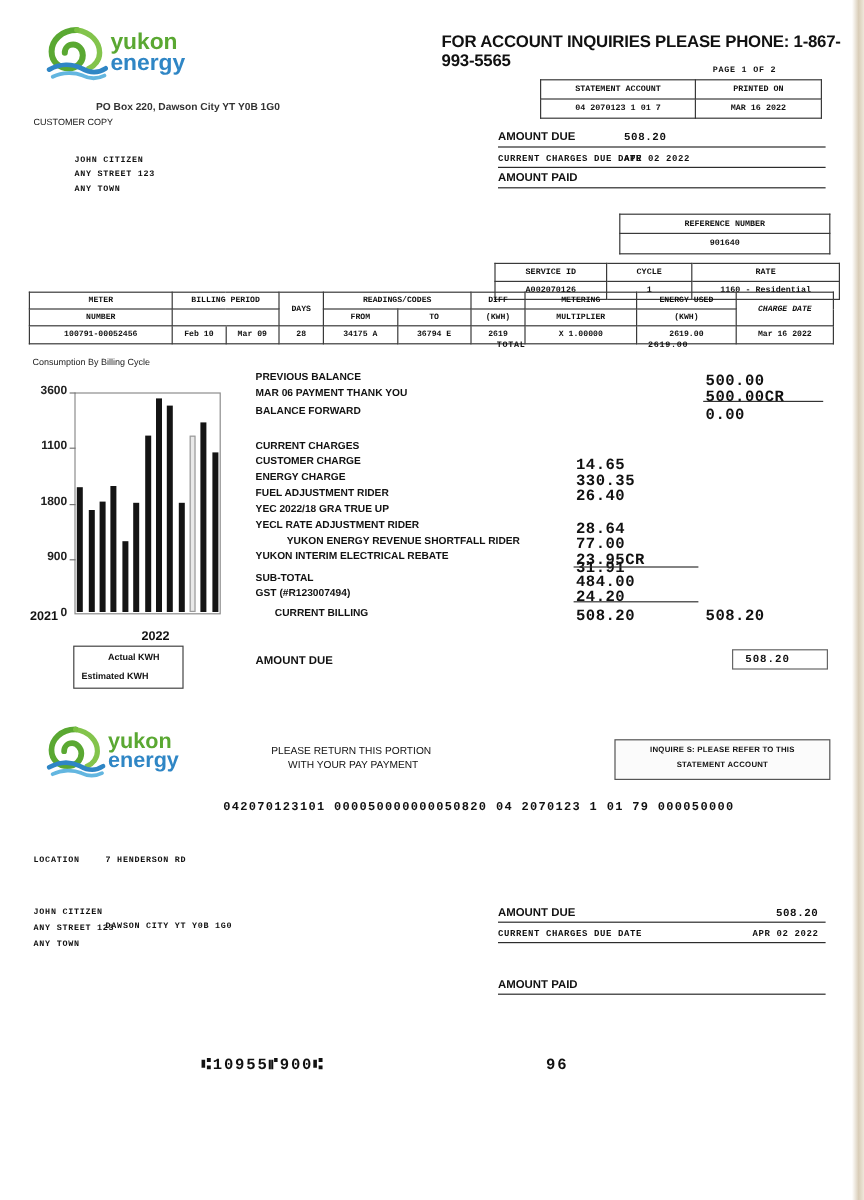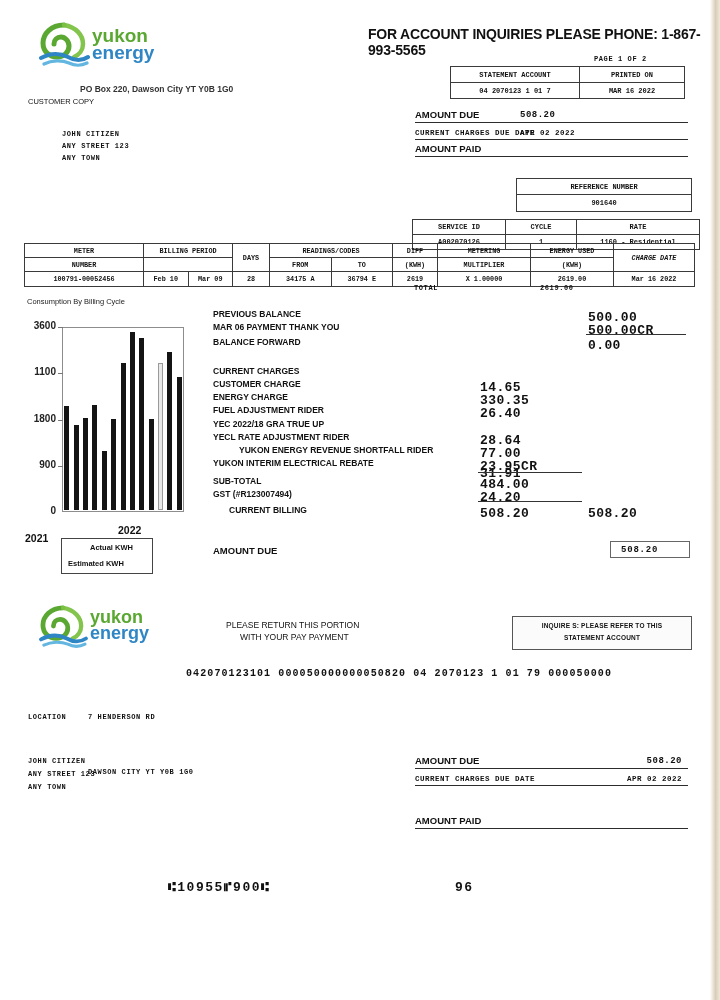--- a/index.html
+++ b/index.html
@@ -358,21 +358,21 @@
       <div class="bar actual" style="left: 111.115px; top: 419px; width: 5px; height: 91px; position: absolute;"></div>
       <div class="bar actual" style="left: 120.5px; top: 363.389px; width: 5px; height: 146.611px; position: absolute;"></div>
       <div class="bar actual" style="left: 129.885px; top: 332.044px; width: 5px; height: 177.956px; position: absolute;"></div>
       <div class="bar actual" style="left: 139.269px; top: 338.111px; width: 5px; height: 171.889px; position: absolute;"></div>
       <div class="bar actual" style="left: 148.654px; top: 419px; width: 5px; height: 91px; position: absolute;"></div>
       <div class="bar estimated" style="left: 158.038px; top: 363.389px; width: 5px; height: 146.611px; position: absolute;"></div>
       <div class="bar actual" style="left: 167.423px; top: 351.761px; width: 5px; height: 158.239px; position: absolute;"></div>
       <div class="bar actual" style="left: 176.808px; top: 376.533px; width: 5px; height: 133.467px; position: absolute;"></div>
     </div>
 
-  <div class="yr-label" style="left:25px; top:532px;">2021</div>
+  <div class="yr-label" style="left:25px; top:508px;">2021</div>
   <div class="yr-label" style="left:118px; top:524px;">2022</div>
 
   <div class="legend-box" style="left:61px; top:538px; width:90px; height:34px;"></div>
   <div class="legend-item" style="left:70px; top:543px;margin-left:20px;">Actual KWH</div>
   <div class="legend-item" style="left:68px; top:559px;">Estimated KWH</div>
 
   <div class="charge-lbl" style="left:213px; top:309px;">PREVIOUS BALANCE</div>
   <div class="charge-val" style="left:588px; top:310px;">500.00</div>
 
   <div class="charge-lbl" style="left:213px; top:322px;">MAR 06 PAYMENT THANK YOU</div>

